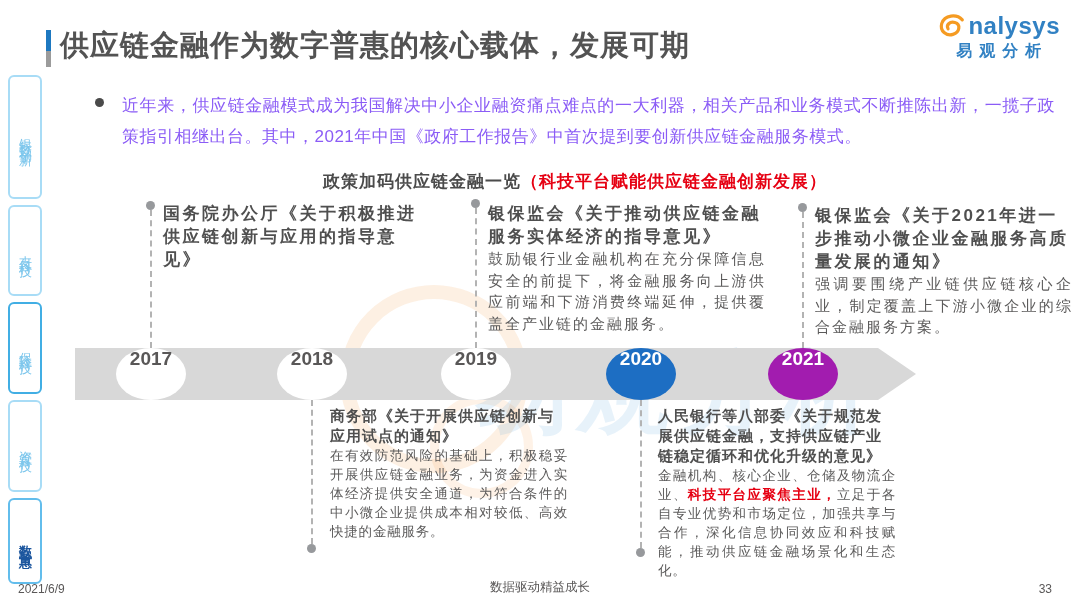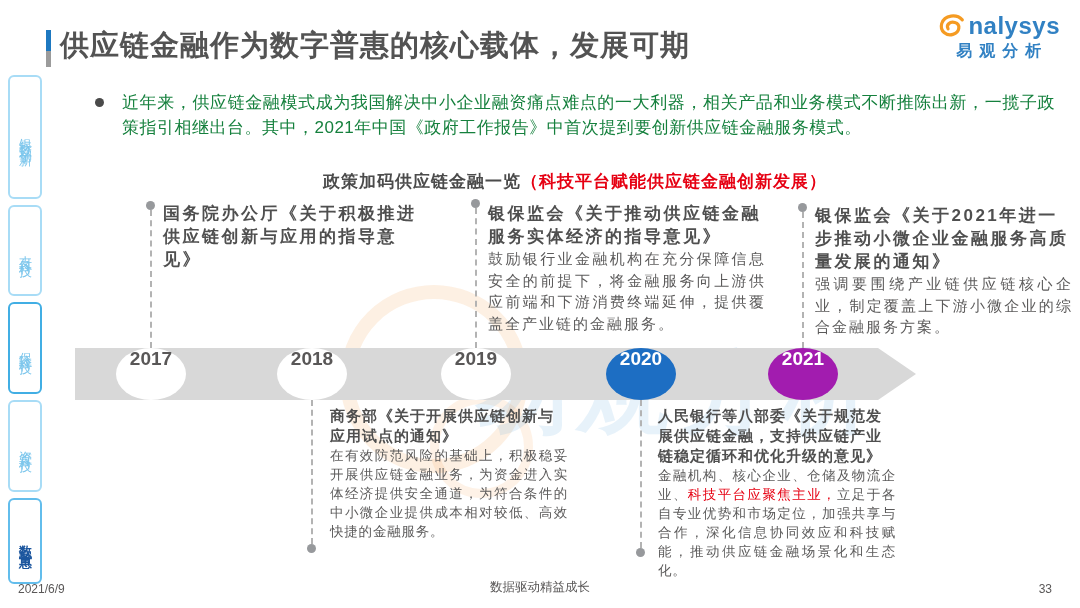--- a/index.html
+++ b/index.html
@@ -26,21 +26,21 @@
   .page-title{position:absolute;left:60px;top:26px;font-size:29px;font-weight:bold;color:#535353;letter-spacing:1px;z-index:2;}
 
   .logo{position:absolute;right:20px;top:12px;text-align:center;z-index:2;}
   .logo-row{display:flex;align-items:center;justify-content:center;}
   .logo-en{font-size:24px;font-weight:bold;color:#3181c3;letter-spacing:0.5px;line-height:1;}
   .logo-cn{font-size:16px;font-weight:bold;color:#3181c3;letter-spacing:7px;margin-top:2px;padding-left:7px;}
 
   
   .intro{position:absolute;left:95px;top:90px;width:960px;z-index:2;display:flex;}
   .bullet-dot{width:9px;height:9px;border-radius:50%;background:#4a4a4a;margin:8px 18px 0 0;flex:none;}
-  .intro-text{font-size:17px;line-height:25px;color:#15803d;letter-spacing:0.5px;text-align:justify;}
+  .intro-text{font-size:17px;line-height:31px;color:#8b5cf6;letter-spacing:0.5px;text-align:justify;}
 
   
   .section-heading{position:absolute;left:100px;top:170px;width:950px;text-align:center;font-size:17px;font-weight:bold;z-index:2;letter-spacing:1px;}
   .section-heading .dark{color:#4b4b4b;}
   .section-heading .red{color:#e60012;}
 
   
   .band{position:absolute;left:75px;top:348px;width:803px;height:52px;background:#d8d8d8;z-index:1;}
   .band-arrow{position:absolute;left:878px;top:348px;width:0;height:0;z-index:1;
               border-top:26px solid transparent;border-bottom:26px solid transparent;border-left:38px solid #d8d8d8;}
@@ -50,21 +50,21 @@
   .vdot{position:absolute;width:9px;height:9px;border-radius:50%;background:#97999c;z-index:1;}
 
   
   .event{position:absolute;z-index:2;}
   .ev-title{font-weight:bold;color:#4f4f4f;}
   .ev-body{color:#5c5b5b;text-align:justify;}
   .event.above .ev-title{font-size:17px;line-height:23px;letter-spacing:2.5px;}
   .event.above .ev-body{font-size:15px;line-height:21.5px;letter-spacing:2px;}
   .event.below .ev-title{font-size:15px;line-height:20px;letter-spacing:1px;}
   .event.below .ev-body{font-size:13.5px;line-height:19px;letter-spacing:0.8px;}
-  .red-inline{color:#e60012;font-weight:normal;margin-top:40px;}
+  .red-inline{color:#e60012;font-weight:bold;margin-top:40px;}
 
   
   .footer-date{position:absolute;left:18px;bottom:12px;font-size:12px;color:#595757;z-index:2;}
   .footer-center{position:absolute;left:0;bottom:12px;width:100%;text-align:center;font-size:12.5px;color:#595757;z-index:2;}
   .footer-page{position:absolute;right:28px;bottom:12px;font-size:12px;color:#595757;z-index:2;}
 </style>
 </head>
 <body>
 
 <div id="slide">

